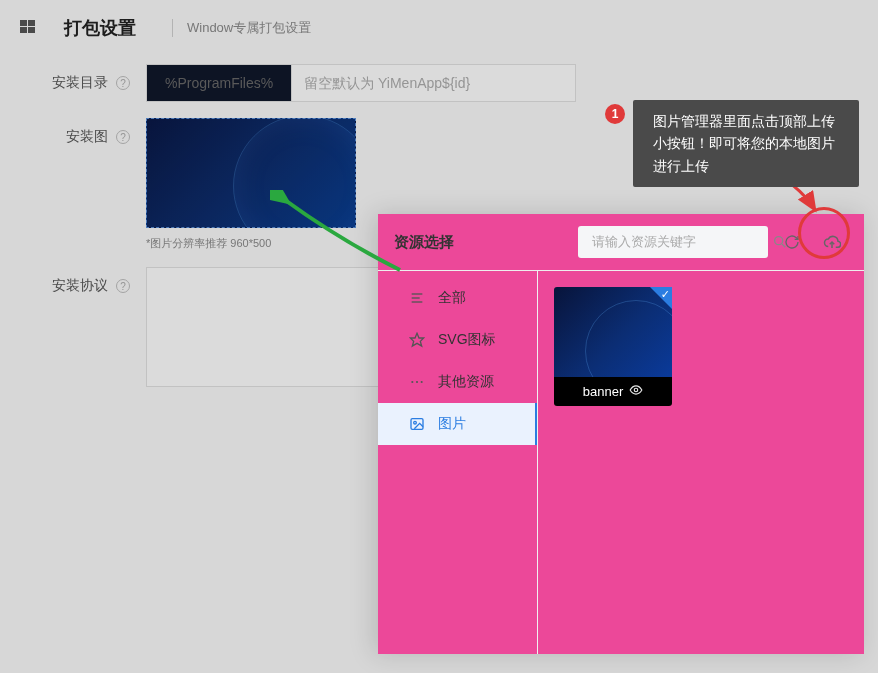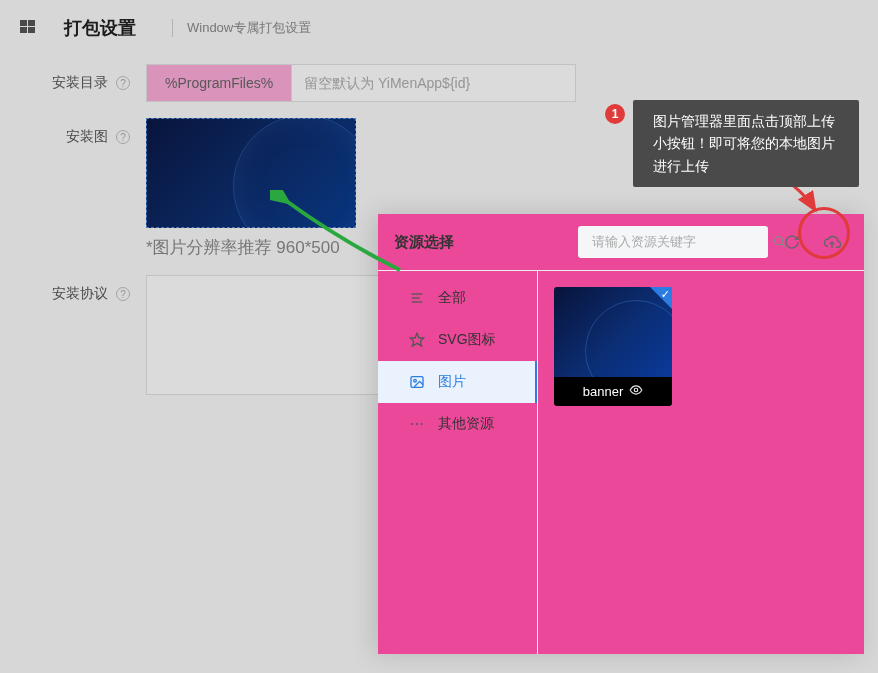--- a/index.html
+++ b/index.html
@@ -55,21 +55,21 @@
       color: #aaa;
       margin-left: 4px;
       vertical-align: middle;
     }
     .input-group {
       display: flex;
       flex: 1;
       max-width: 430px;
     }
     .input-prefix {
-      background: #f9a8d4;
+      background: #0f172a;
       color: #666;
       padding: 10px 18px;
       border: 1px solid #ddd;
       border-right: none;
       font-size: 14px;
     }
     .path-input {
       flex: 1;
       border: 1px solid #ddd;
       padding: 10px 12px;
@@ -91,21 +91,21 @@
       content: "";
       position: absolute;
       right: -20px;
       bottom: -30px;
       width: 140px;
       height: 140px;
       border: 1px solid rgba(100,180,255,0.25);
       border-radius: 50%;
       box-shadow: 0 0 30px rgba(80,150,255,0.15) inset;
     }
-    .image-hint { font-size: 17px; color: #888; }
+    .image-hint { font-size: 11px; color: #888; }
     .textarea {
       flex: 1;
       max-width: 430px;
       height: 120px;
       border: 1px solid #ddd;
       background: #fafafa;
     }
 
     
     .resource-panel {
@@ -362,39 +362,39 @@
         <span>全部</span>
       </div>
       <div class="cat-item">
         <span class="cat-icon">
           <svg width="16" height="16" viewBox="0 0 24 24" fill="none" stroke="#555" stroke-width="2">
               <polygon points="12 2 15 9 22 9 17 14 19 21 12 17 5 21 7 14 2 9 9 9"></polygon>
             </svg>
         </span>
         <span>SVG图标</span>
       </div>
+      <div class="cat-item">
+        <span class="cat-icon">
+          <svg width="16" height="16" viewBox="0 0 24 24" fill="#555">
+              <circle cx="5" cy="12" r="1.6"></circle>
+              <circle cx="12" cy="12" r="1.6"></circle>
+              <circle cx="19" cy="12" r="1.6"></circle>
+            </svg>
+        </span>
+        <span>其他资源</span>
+      </div>
       <div class="cat-item active">
         <span class="cat-icon">
           <svg width="16" height="16" viewBox="0 0 24 24" fill="none" stroke="#2b7de1" stroke-width="2">
               <rect x="3" y="4" width="18" height="16" rx="2"></rect>
               <circle cx="9" cy="10" r="2"></circle>
               <path d="M21 16l-5-5-8 8"></path>
             </svg>
         </span>
         <span>图片</span>
-      </div>
-      <div class="cat-item">
-        <span class="cat-icon">
-          <svg width="16" height="16" viewBox="0 0 24 24" fill="#555">
-              <circle cx="5" cy="12" r="1.6"></circle>
-              <circle cx="12" cy="12" r="1.6"></circle>
-              <circle cx="19" cy="12" r="1.6"></circle>
-            </svg>
-        </span>
-        <span>其他资源</span>
       </div>
     </div>
     <div class="asset-grid">
       <div class="asset-card">
         <div class="asset-check"></div>
         <div class="asset-thumb"></div>
         <div class="asset-label">
           <span>banner</span>
           <span class="eye-icon">
             <svg width="14" height="14" viewBox="0 0 24 24" fill="none" stroke="#fff" stroke-width="2">

